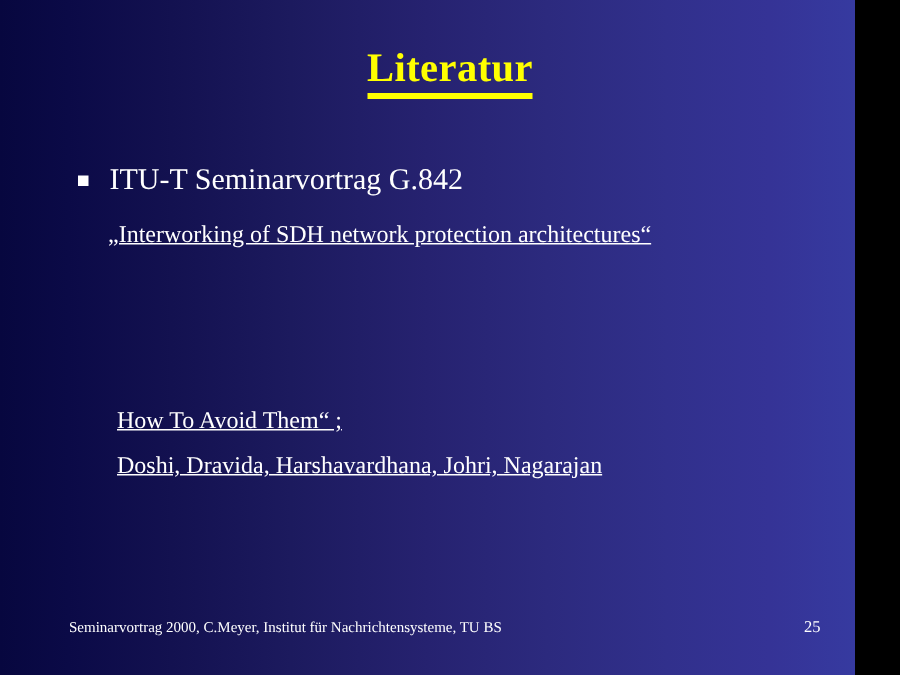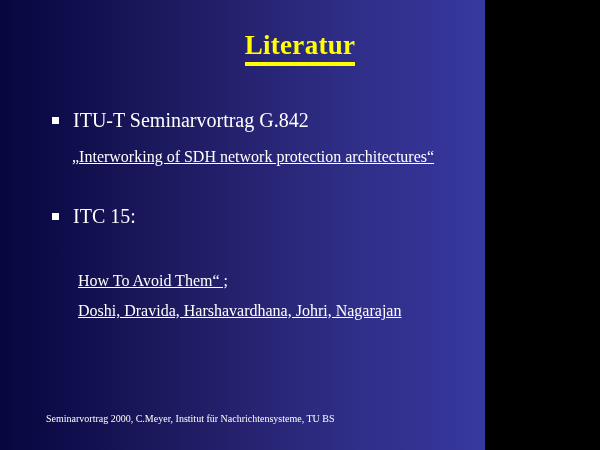--- a/index.html
+++ b/index.html
@@ -8,21 +8,21 @@
     background: #000;
   }
   body {
     width: 600px;
     height: 450px;
     overflow: hidden;
   }
 
   #slide {
     position: relative;
-    width: 485px;
+    width: 570px;
     height: 450px;
     background: linear-gradient(to right,
         #07073f 0%,
         #0b0a47 8%,
         #131150 20%,
         #1c1a5e 34%,
         #262270 50%,
         #2c2a7e 64%,
         #31308c 78%,
         #353396 90%,
@@ -127,24 +127,20 @@
 
   <div id="body-block">
 
     <div class="bullet-row" id="bullet-1">
       <span class="bullet-marker"></span>
       <span class="bullet-label">ITU-T Seminarvortrag G.842</span>
     </div>
 
     <div class="sub-line" id="sub-1">„Interworking of SDH network protection architectures“</div>
 
-    <div class="bullet-row" id="bullet-2">
-      <span class="bullet-marker"></span>
-      <span class="bullet-label">ITC 15:</span>
-    </div>
 
 
     <div class="sub-line" id="sub-2b">How To Avoid Them“ ;</div>
 
     <div class="sub-line" id="sub-2c">Doshi, Dravida, Harshavardhana, Johri, Nagarajan</div>
 
   </div>
 
   <div id="footer">Seminarvortrag 2000, C.Meyer,  Institut für Nachrichtensysteme, TU BS</div>
 

